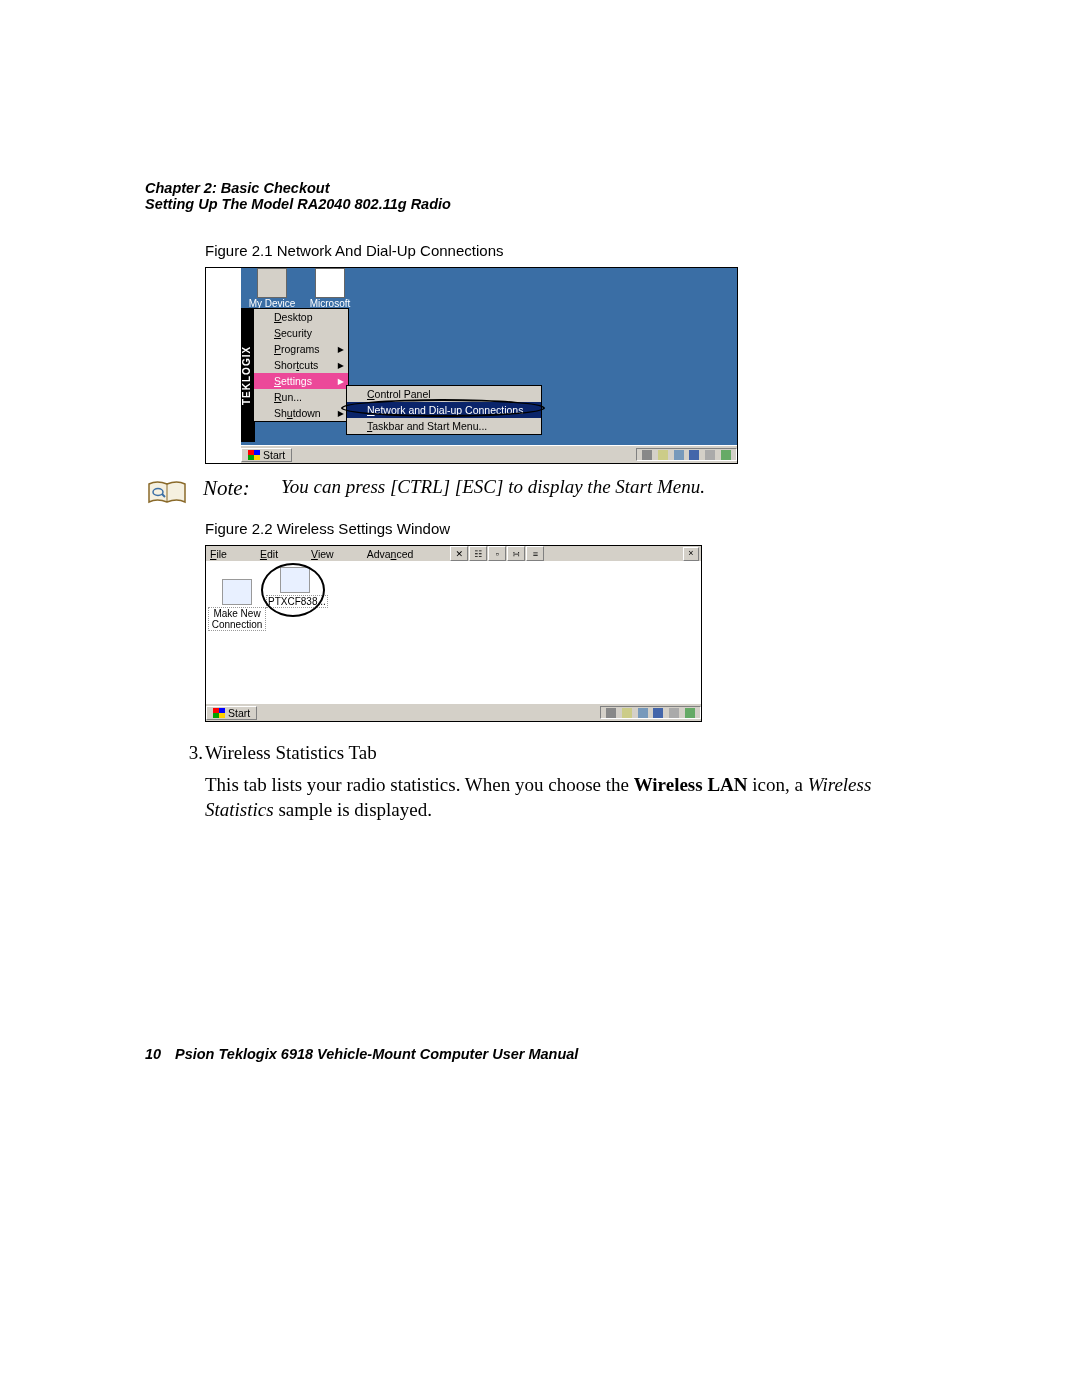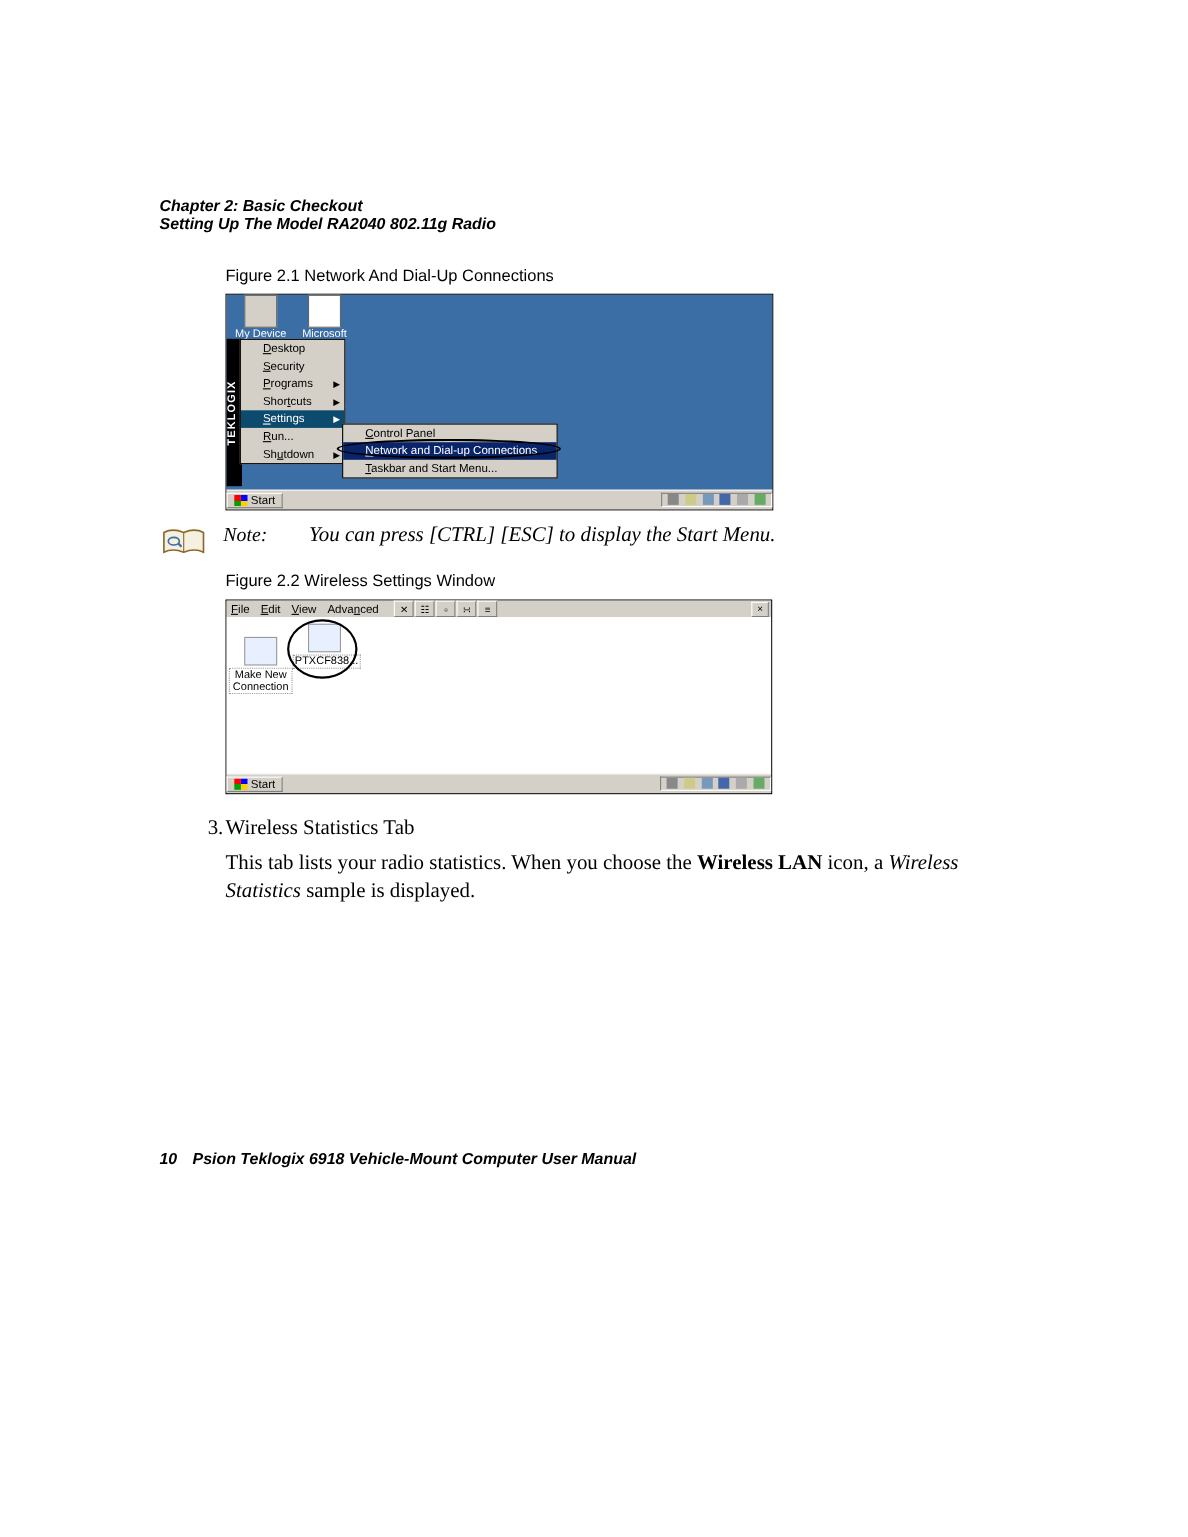--- a/index.html
+++ b/index.html
@@ -30,20 +30,21 @@
 .fig-caption {
   font-family: Verdana, Arial, sans-serif;
   font-size: 15px;
   margin-left: 60px;
   margin-bottom: 8px;
 }
 .screenshot1 {
   margin-left: 60px;
   width: 496px;
   border: 1px solid #000;
+  padding-left: 35px;
 }
 .desktop-bg {
   background: #3a6ea5;
   position: relative;
   height: 177px;
 }
 .desk-icon {
   position: absolute;
   width: 50px;
   text-align: center;
@@ -84,21 +85,21 @@
   letter-spacing: 1px;
 }
 .start-menu .mi {
   padding: 2px 4px 2px 20px;
   position: relative;
   display: flex;
   justify-content: space-between;
   align-items: center;
 }
 .start-menu .mi.sel {
-  background: #0c4a6e;
+  background: #ec4899;
   color: #fff;
 }
 .mi .arrow {
   font-size: 8px;
   margin-left: 4px;
 }
 .submenu {
   position: absolute;
   left: 105px;
   top: 117px;
@@ -169,21 +170,21 @@
 }
 .book-icon {
   width: 44px;
   height: 30px;
   margin-right: 14px;
   margin-top: 2px;
   flex-shrink: 0;
 }
 .note-label {
   font-style: italic;
-  font-size: 18px;
+  font-size: 21px;
   width: 78px;
   flex-shrink: 0;
 }
 .note-text {
   font-style: italic;
   font-size: 19px;
 }
 .body-para {
   font-size: 19px;
   margin-left: 60px;
@@ -206,20 +207,21 @@
   position: relative;
 }
 .titlebar {
   height: 15px;
   background: #d4d0c8;
   display: flex;
   align-items: center;
   font-family: Tahoma, Arial, sans-serif;
   font-size: 10.5px;
   padding-left: 4px;
+  gap: 23px;
 }
 .titlebar .tmenu {
   margin-right: 10px;
 }
 .tb-icons {
   display: flex;
   margin-left: 4px;
 }
 .tb-btn {
   width: 16px; height: 13px;

